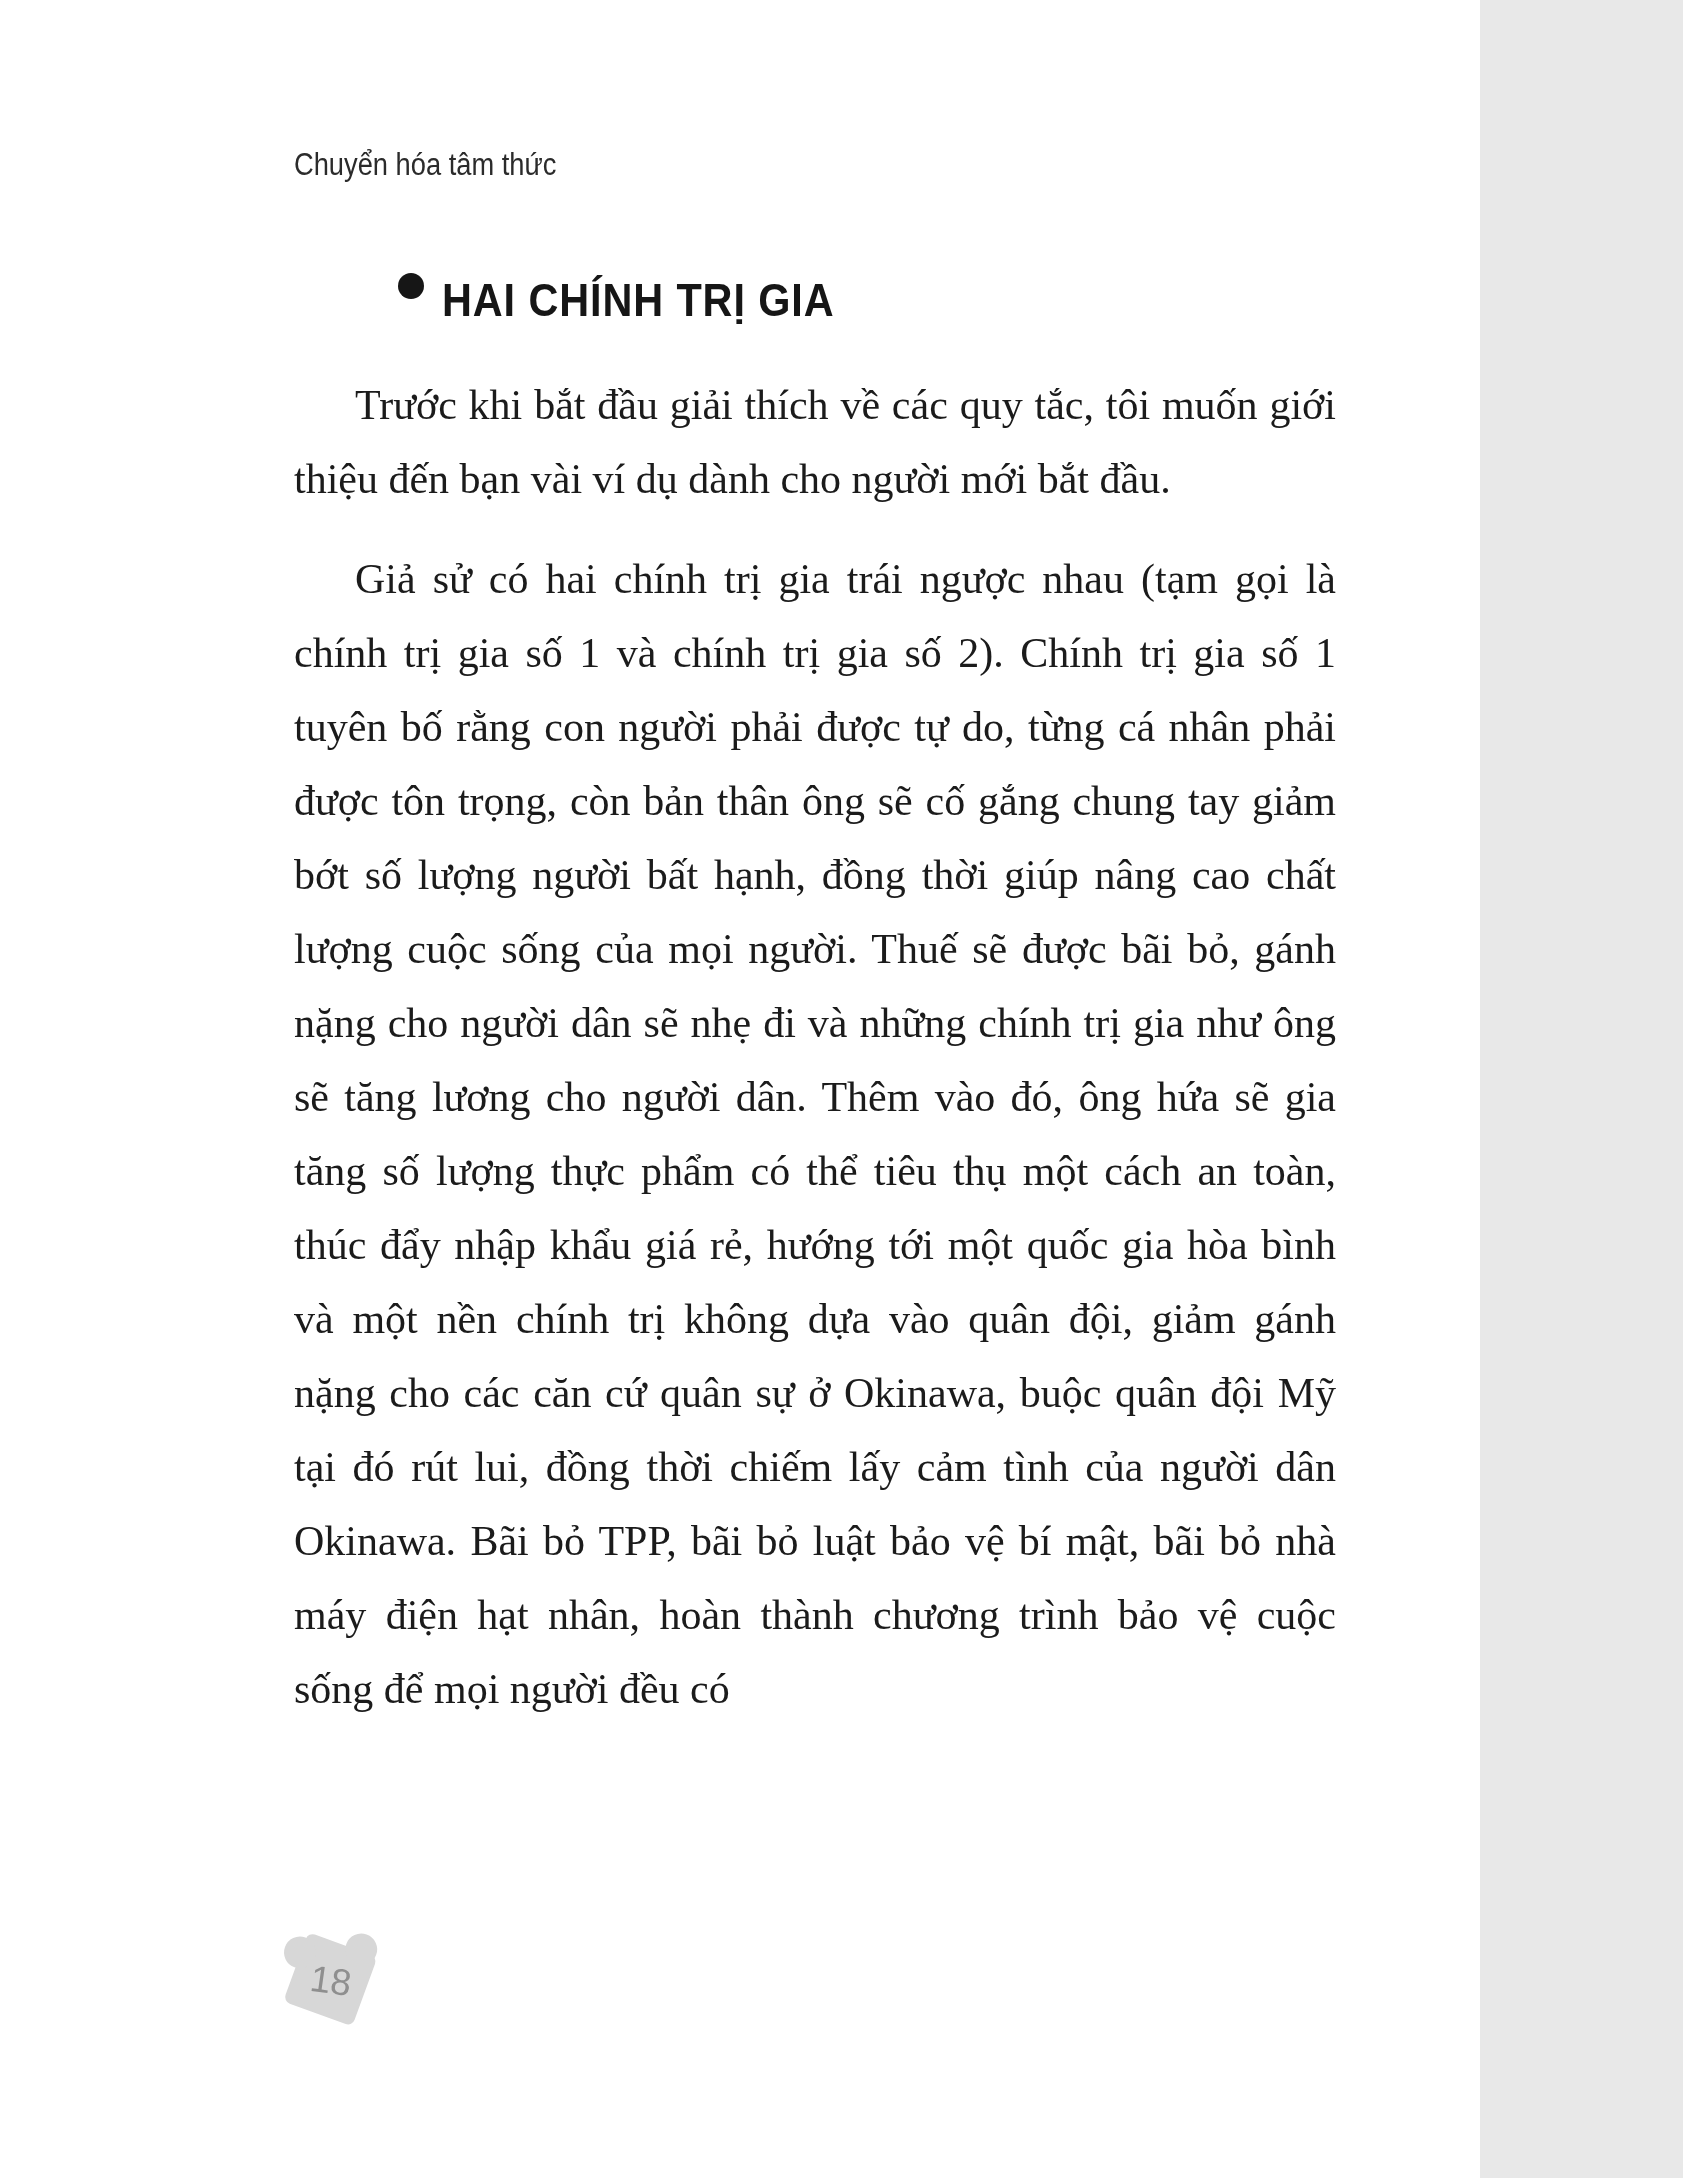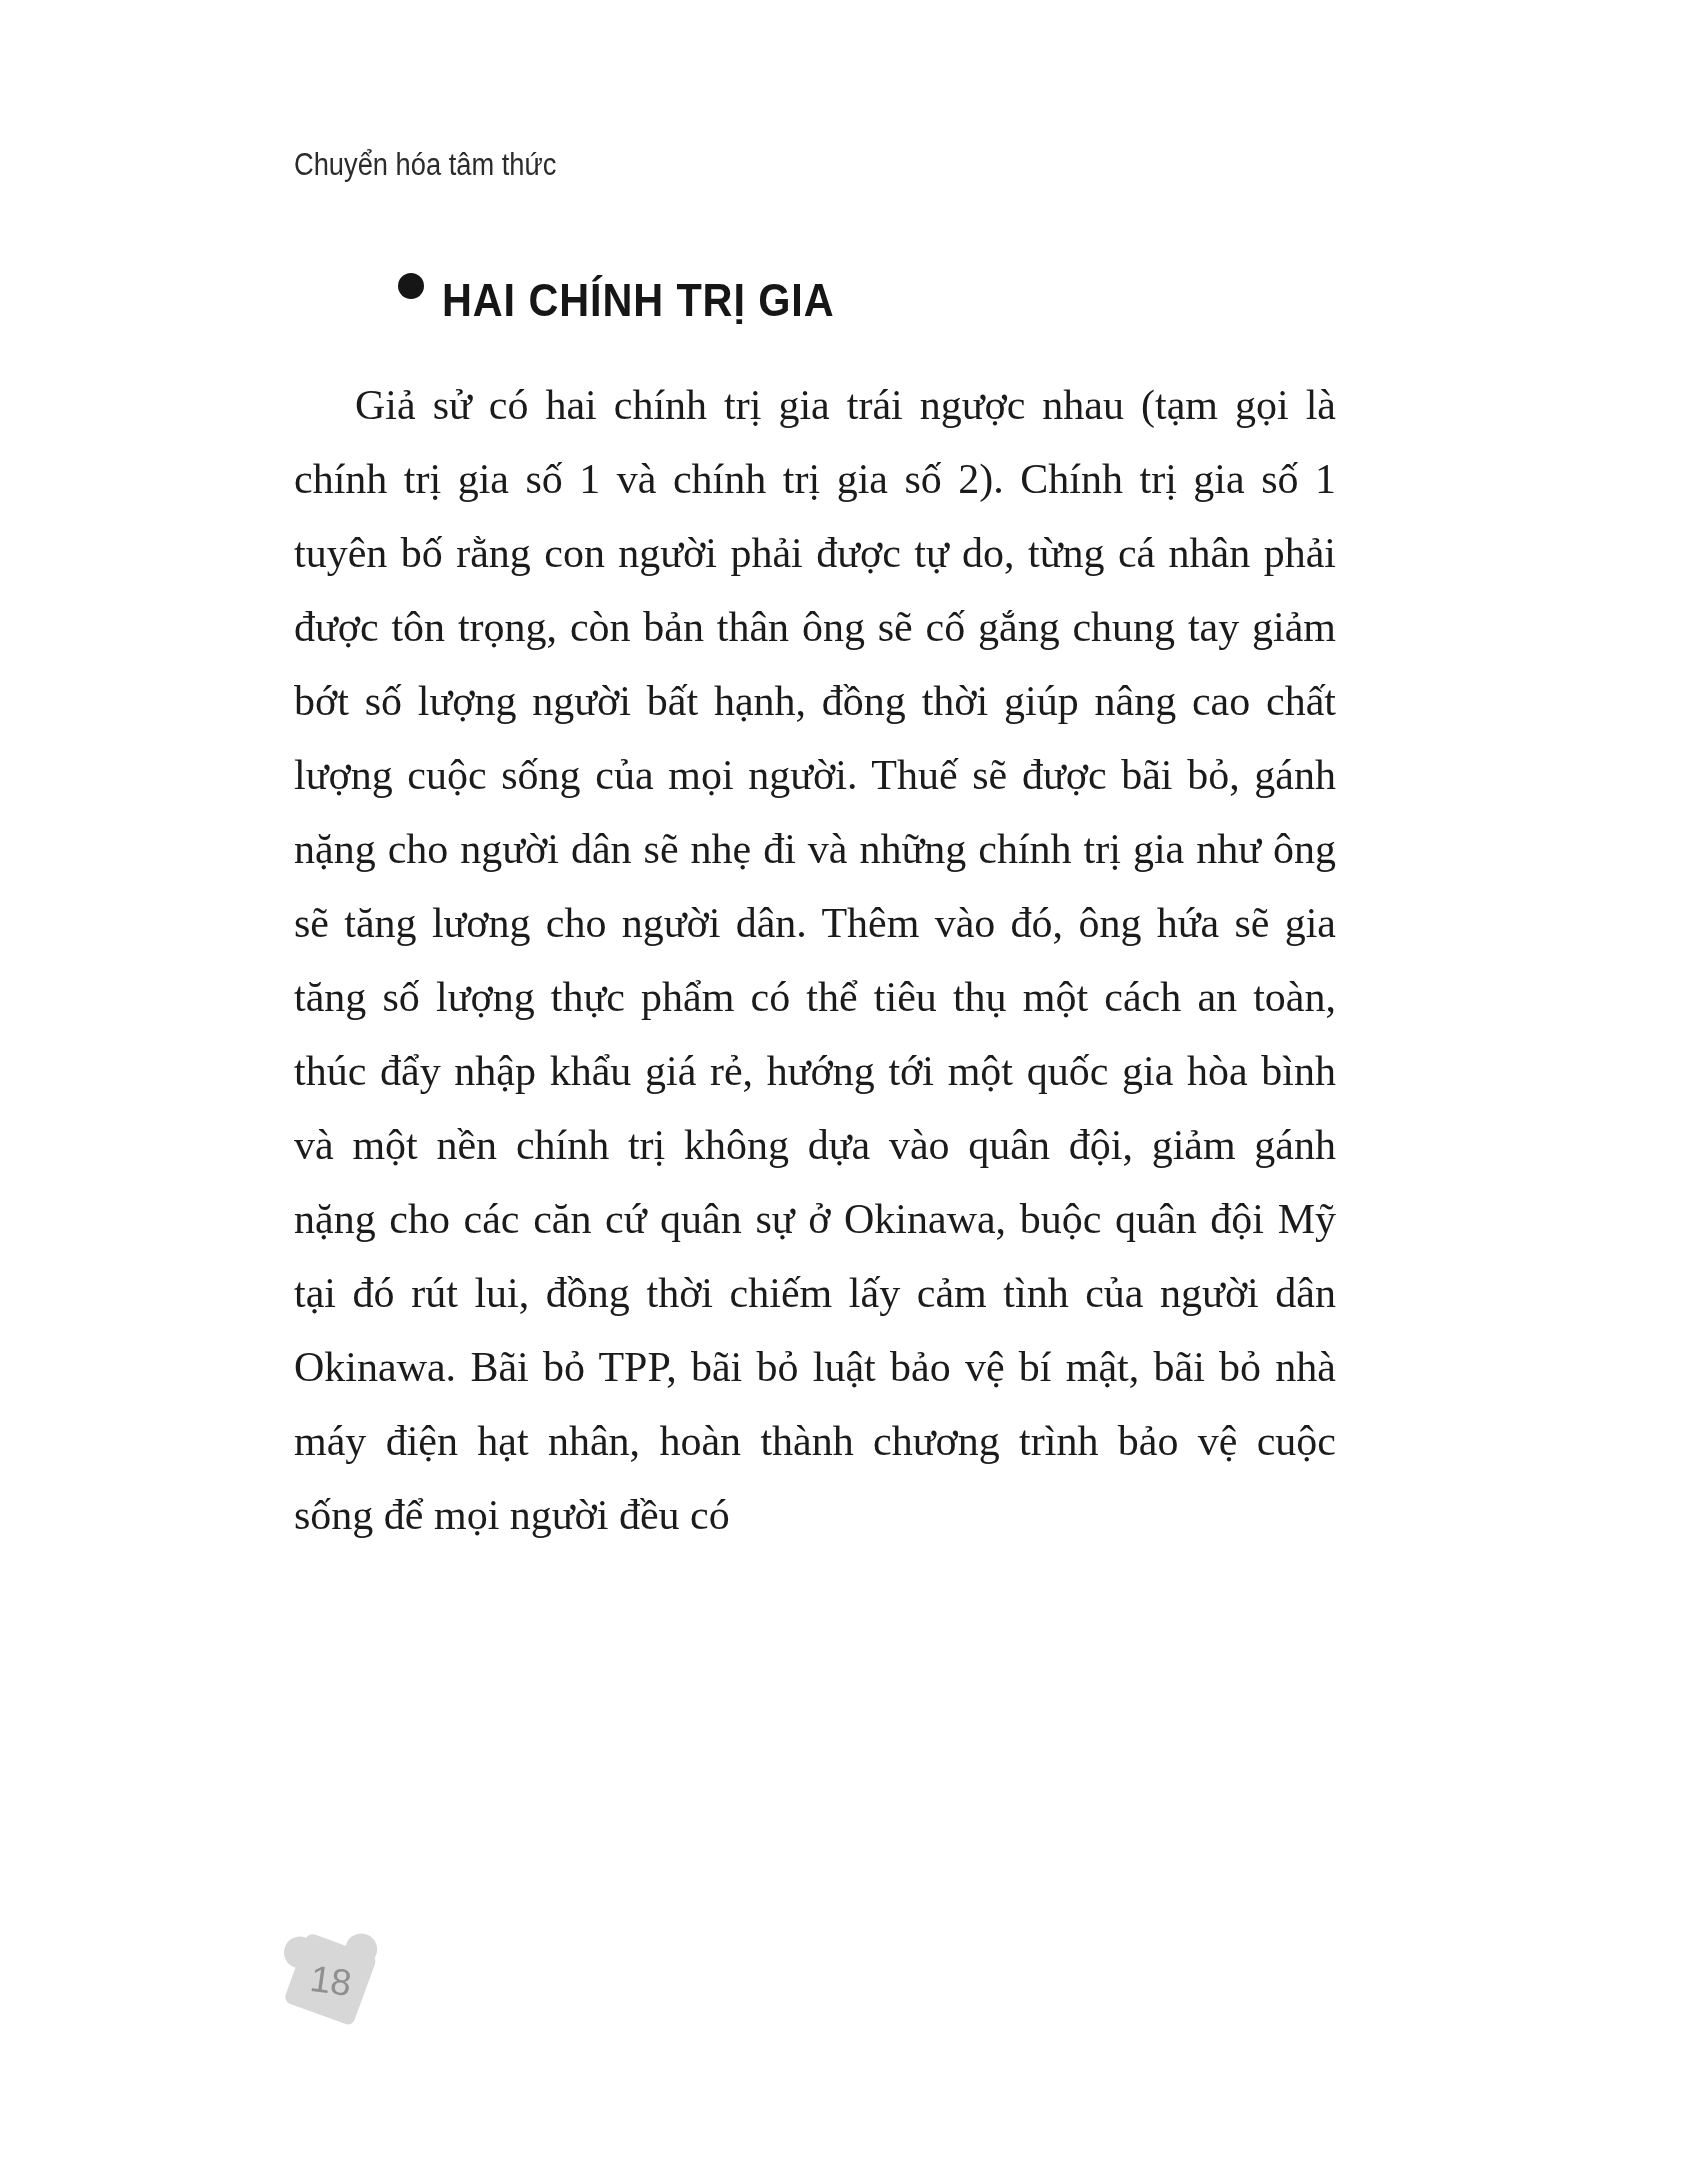--- a/index.html
+++ b/index.html
@@ -1,21 +1,22 @@
 <!DOCTYPE html>
 <html><head>
 <meta charset="utf-8">
 <style>
   html,body { margin:0; padding:0; background:#e8e8e8; }
   .page {
     position:relative;
-    width:1683px; height:2178px;
+    width:1468px; height:2178px;
     background:#ffffff;
     overflow:hidden;
     font-family:"Liberation Serif","DejaVu Serif",serif;
+    padding-left:12px;
   }
   .running-header {
     position:absolute; left:294px; top:147px;
     font-family:"Liberation Sans","DejaVu Sans",sans-serif;
     font-size:31px; font-weight:400; color:#2b2b2b;
     transform:scaleX(0.88); transform-origin:left center;
     letter-spacing:0px; white-space:nowrap;
   }
   .section-heading {
     position:absolute; left:398px; top:273px;
@@ -58,20 +59,21 @@
 <div class="page">
 
   <div class="running-header">Chuyển hóa tâm thức</div>
 
   <div class="section-heading">
     <span class="bullet-icon"></span>
     <span class="section-heading-text">HAI CHÍNH TRỊ GIA</span>
   </div>
 
   <div class="body-text">
+    <p>Trước khi bắt đầu giải thích về các quy tắc, tôi muốn giới thiệu đến bạn vài ví dụ dành cho người mới bắt đầu.</p>
     <p>Giả sử có hai chính trị gia trái ngược nhau (tạm gọi là chính trị gia số 1 và chính trị gia số 2). Chính trị gia số 1 tuyên bố rằng con người phải được tự do, từng cá nhân phải được tôn trọng, còn bản thân ông sẽ cố gắng chung tay giảm bớt số lượng người bất hạnh, đồng thời giúp nâng cao chất lượng cuộc sống của mọi người. Thuế sẽ được bãi bỏ, gánh nặng cho người dân sẽ nhẹ đi và những chính trị gia như ông sẽ tăng lương cho người dân. Thêm vào đó, ông hứa sẽ gia tăng số lượng thực phẩm có thể tiêu thụ một cách an toàn, thúc đẩy nhập khẩu giá rẻ, hướng tới một quốc gia hòa bình và một nền chính trị không dựa vào quân đội, giảm gánh nặng cho các căn cứ quân sự ở Okinawa, buộc quân đội Mỹ tại đó rút lui, đồng thời chiếm lấy cảm tình của người dân Okinawa. Bãi bỏ TPP, bãi bỏ luật bảo vệ bí mật, bãi bỏ nhà máy điện hạt nhân, hoàn thành chương trình bảo vệ cuộc sống để mọi người đều có</p>
   </div>
 
   <div class="page-number-puzzle">
     <svg width="139" height="139" viewBox="0 0 140 140">
       <g transform="rotate(20 70 70)">
         <rect x="36" y="36" width="74" height="74" rx="7" fill="#d7d7d7"></rect>
         <circle cx="92" cy="34" r="16" fill="#d7d7d7"></circle>
         <circle cx="35" cy="58" r="16" fill="#d7d7d7"></circle>
       </g>

